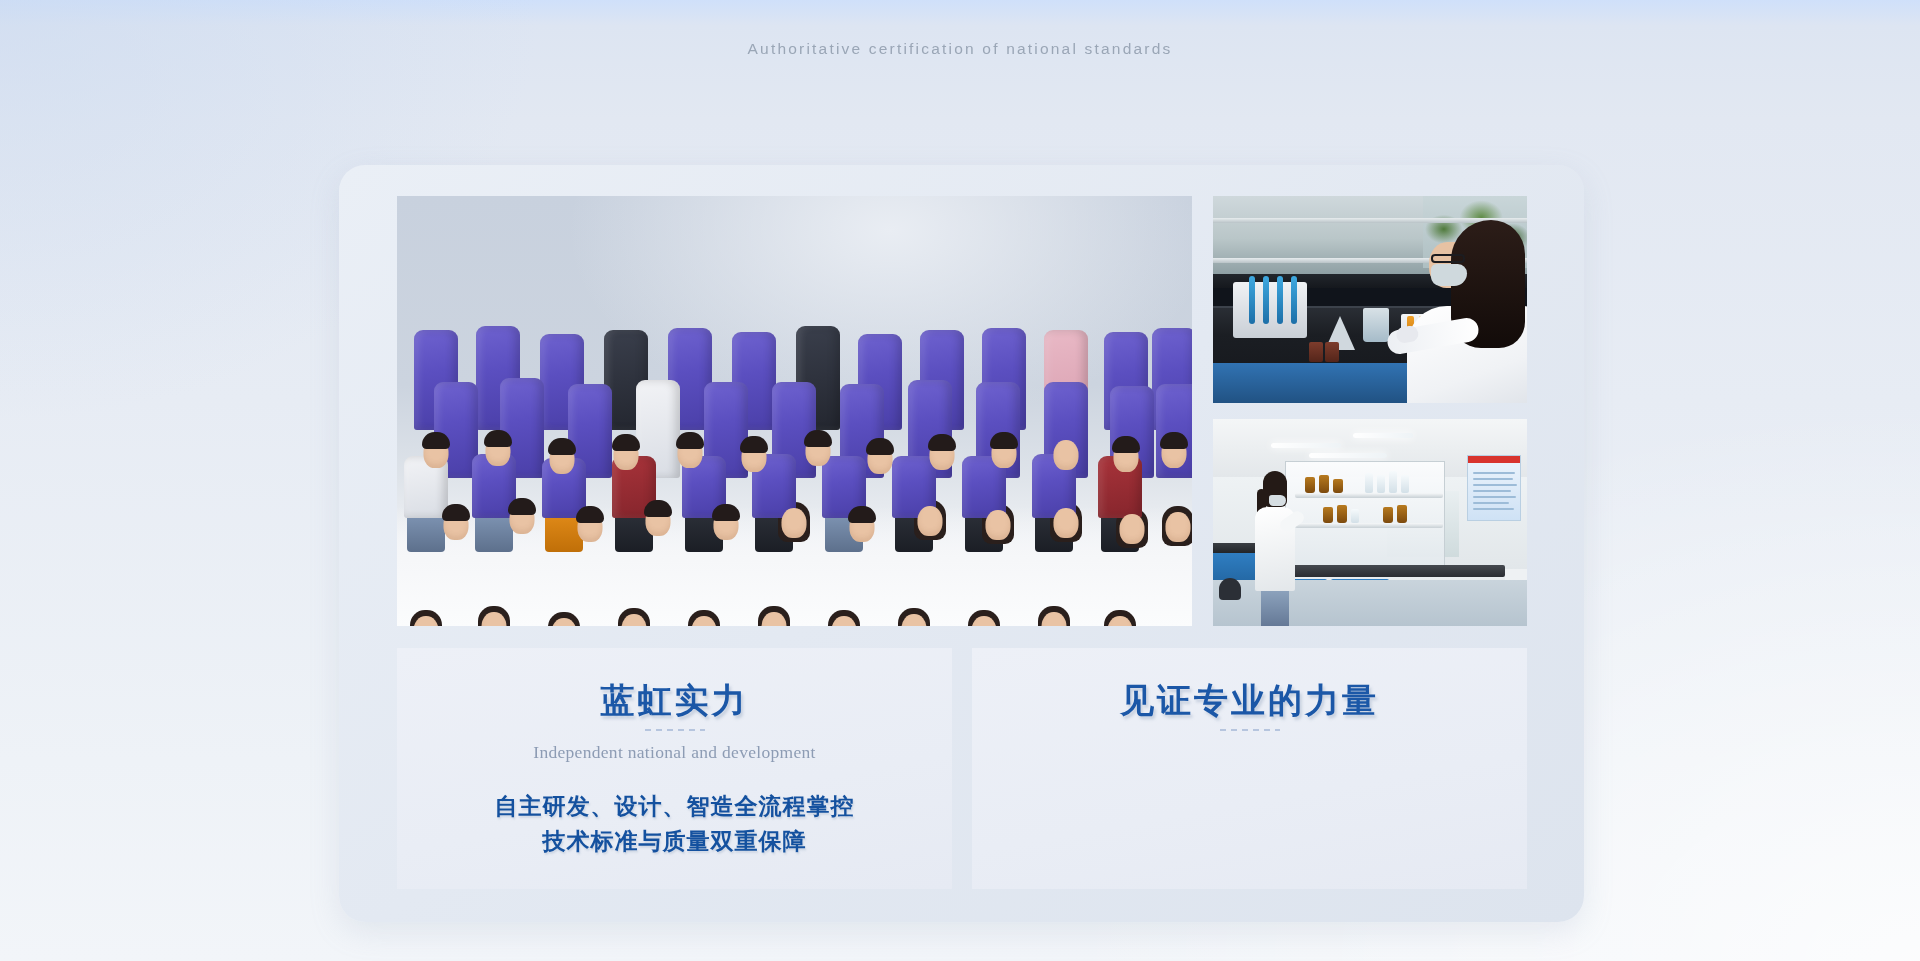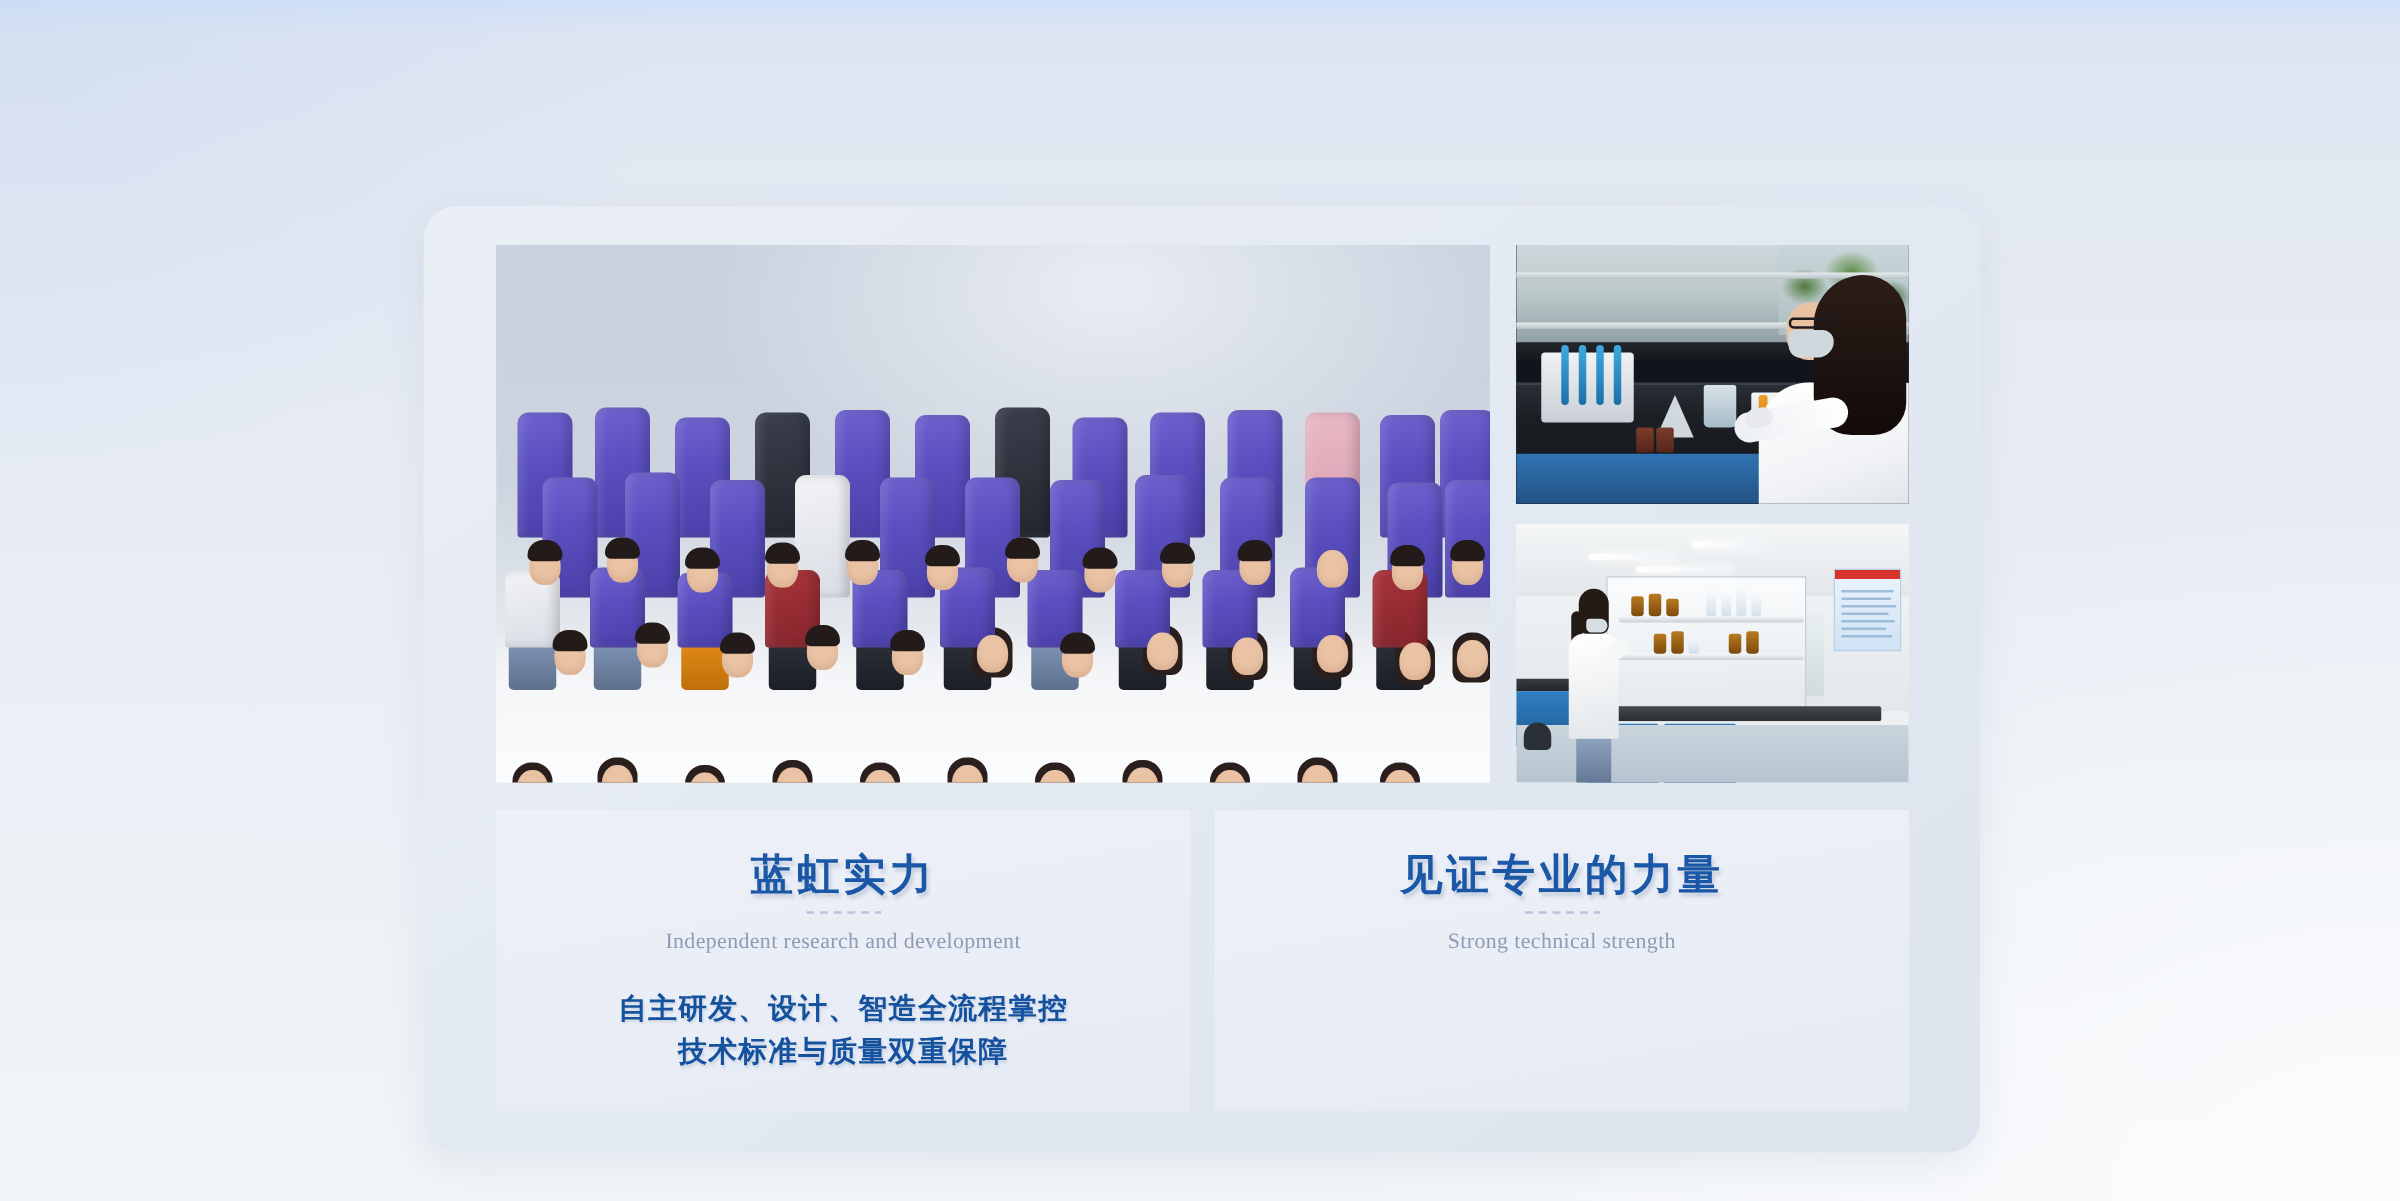--- a/index.html
+++ b/index.html
@@ -409,20 +409,21 @@
     text-shadow:1px 2px 2px rgba(140,158,186,0.3);
     white-space:pre-line;
   }
 </style>
 </head>
 <body>
 
 <div class="page-sheen"></div>
 
 <div class="header">
+  <div class="sub-title">Authoritative certification of national standards</div>
 </div>
 
 <div class="panel">
 
   <div class="media">
 
     <div class="photo-main">
       <div class="gp">
         <div class="gp-bg"></div>
 
@@ -717,24 +718,23 @@
         </div>
       </div>
     </div>
   </div>
 
   <div class="cards">
 
     <div class="card left">
       <div class="card-title">蓝虹实力</div>
       <div class="dash"></div>
-      <div class="card-en">Independent research and development</div>
+      <div class="card-en">Independent national and development</div>
       <div class="card-desc">自主研发、设计、智造全流程掌控
 技术标准与质量双重保障</div>
     </div>
 
     <div class="card right">
       <div class="card-title">见证专业的力量</div>
       <div class="dash"></div>
-      <div class="card-en">Strong technical strength</div>
     </div>
   </div>
 </div>
 
 </body></html>

